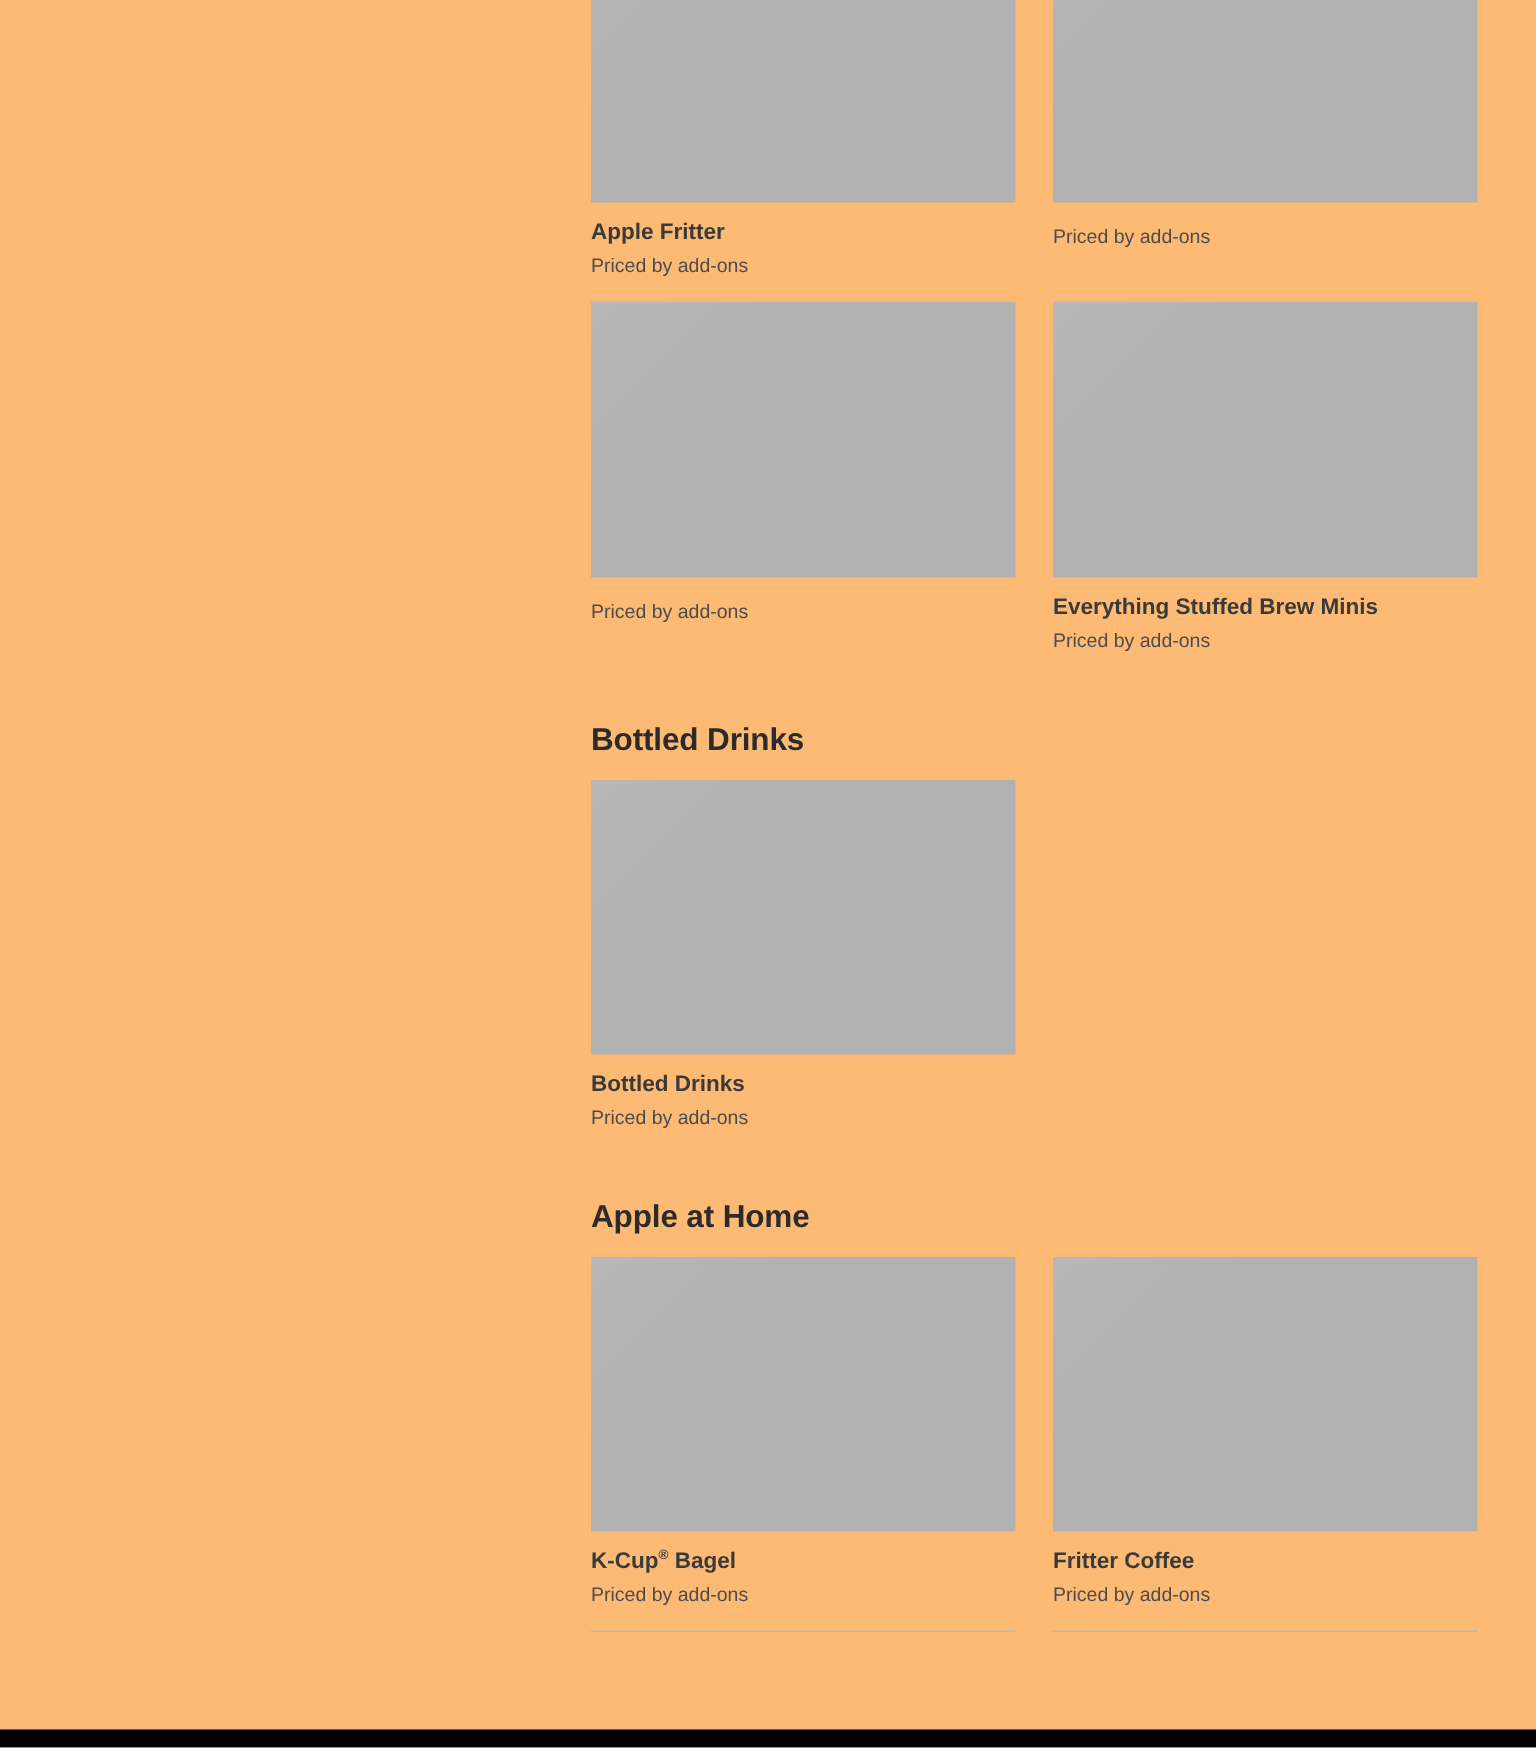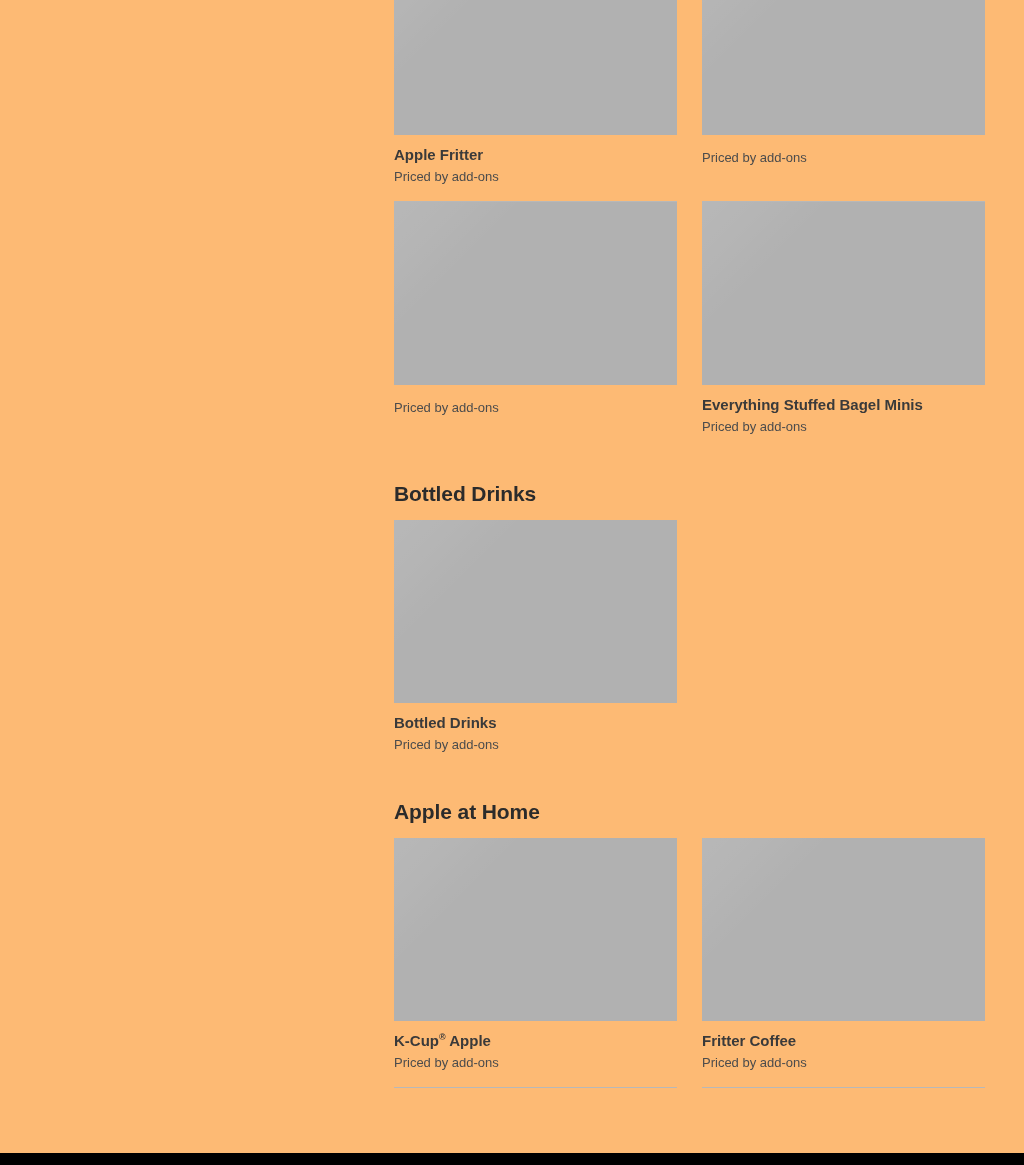--- a/index.html
+++ b/index.html
@@ -147,21 +147,21 @@
         <div class="card no-rule">
           <div class="card-thumb"></div>
           <div class="card-body">
             <div class="card-sub">Priced by add-ons</div>
           </div>
         </div>
 
         <div class="card no-rule">
           <div class="card-thumb"></div>
           <div class="card-body">
-            <div class="card-title">Everything Stuffed Bagel Minis</div>
+            <div class="card-title">Everything Stuffed Brew Minis</div>
             <div class="card-sub">Priced by add-ons</div>
           </div>
         </div>
 
       </div>
     </div>
 
     <div class="section">
       <div class="section-title">Bottled Drinks</div>
 
@@ -177,21 +177,21 @@
     </div>
 
     <div class="section">
       <div class="section-title">Apple at Home</div>
 
       <div class="card-grid">
 
         <div class="card">
           <div class="card-thumb"></div>
           <div class="card-body">
-            <div class="card-title"><span>K-Cup</span><sup>®</sup><span> Apple</span></div>
+            <div class="card-title"><span>K-Cup</span><sup>®</sup><span> Bagel</span></div>
             <div class="card-sub">Priced by add-ons</div>
           </div>
         </div>
 
         <div class="card">
           <div class="card-thumb"></div>
           <div class="card-body">
             <div class="card-title">Fritter Coffee</div>
             <div class="card-sub">Priced by add-ons</div>
           </div>

